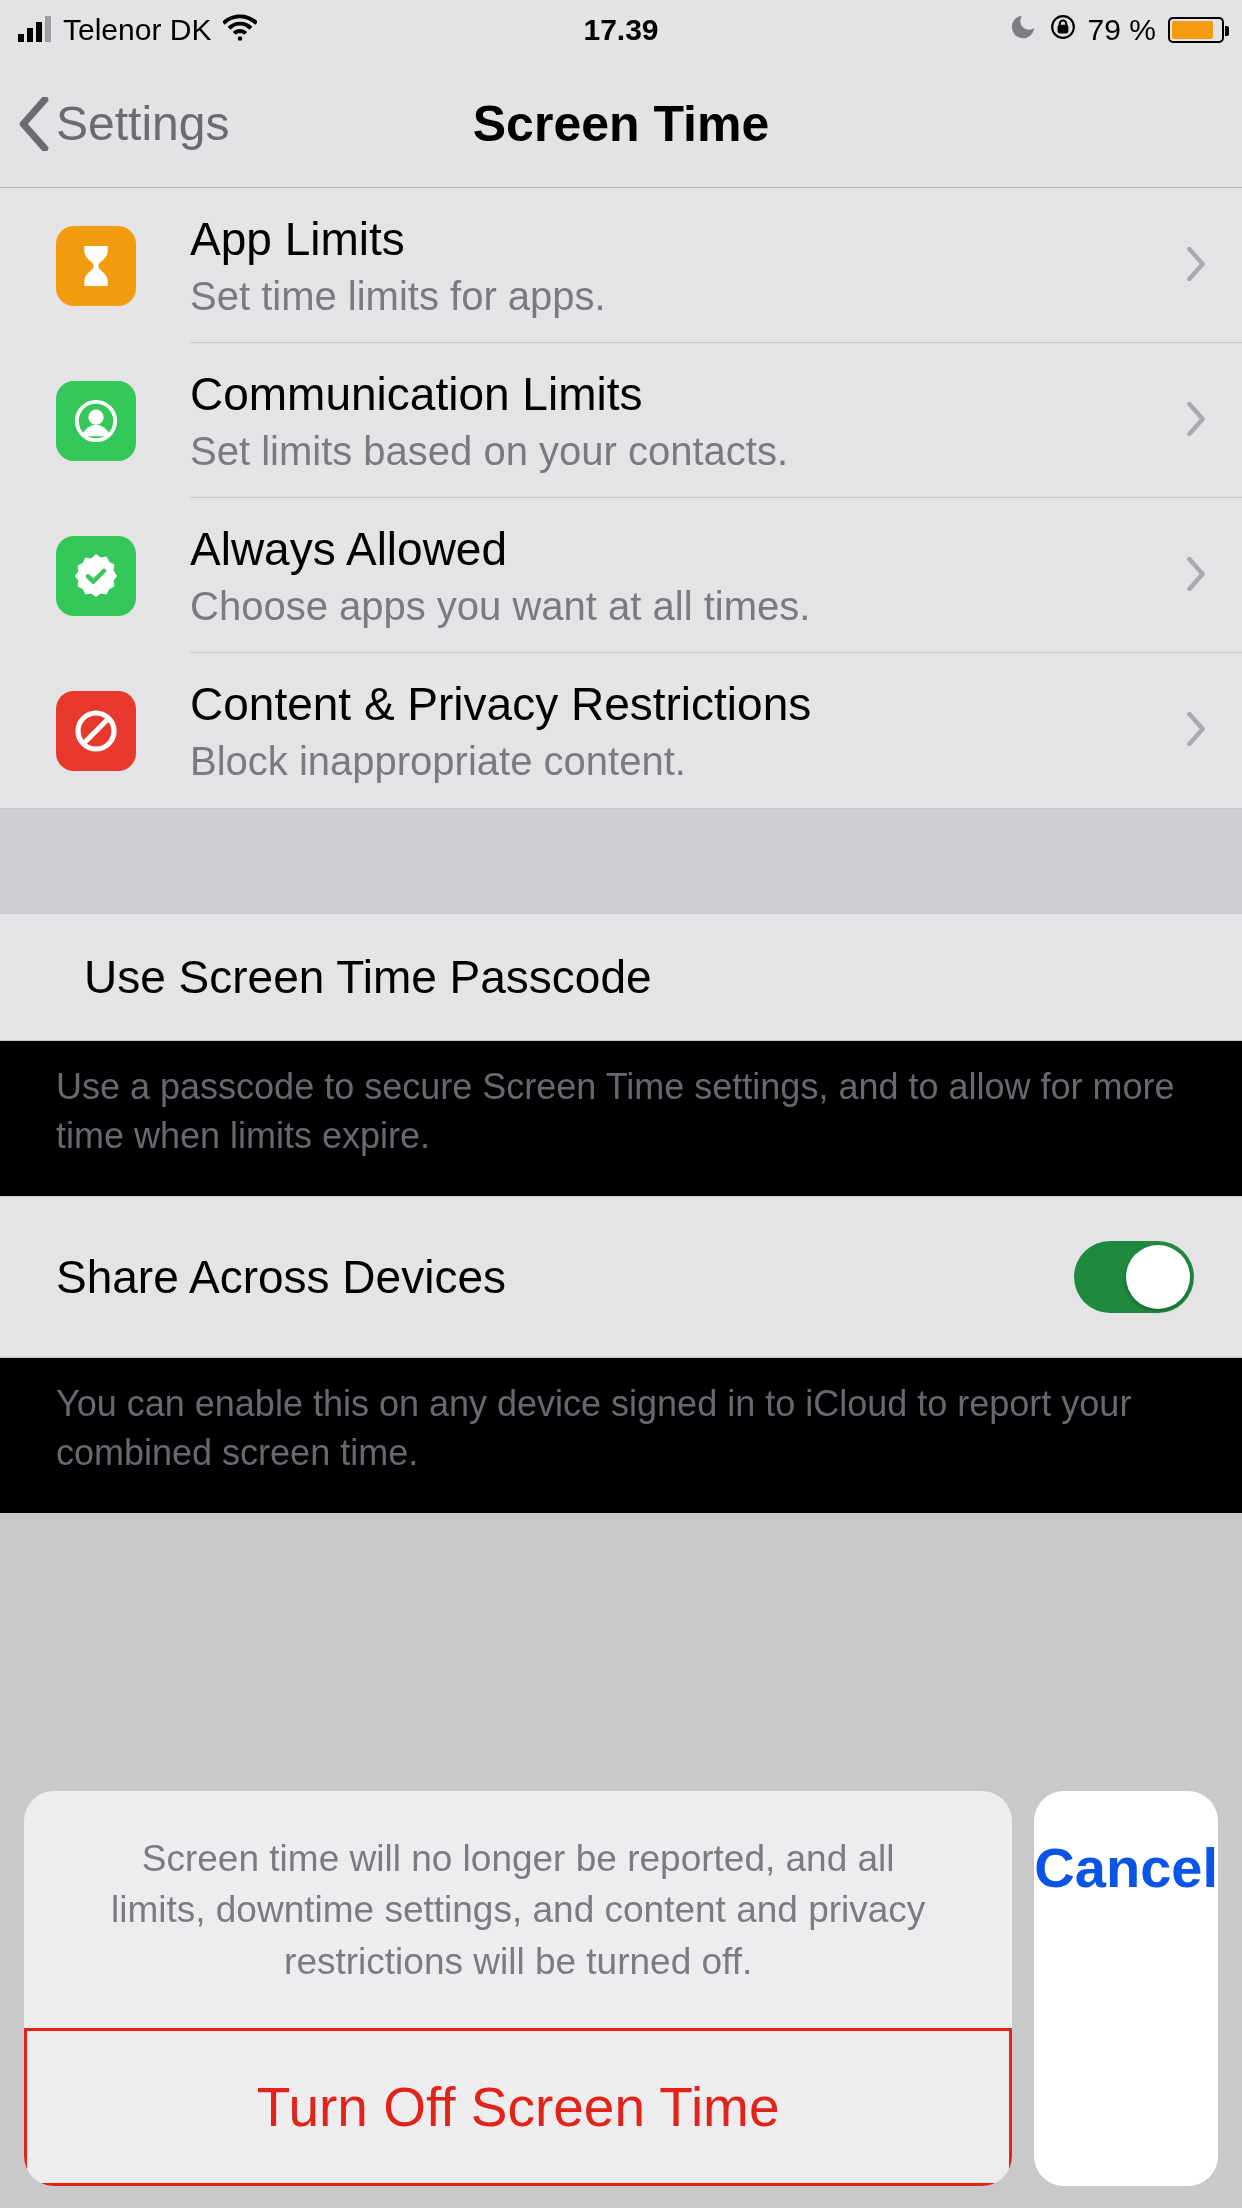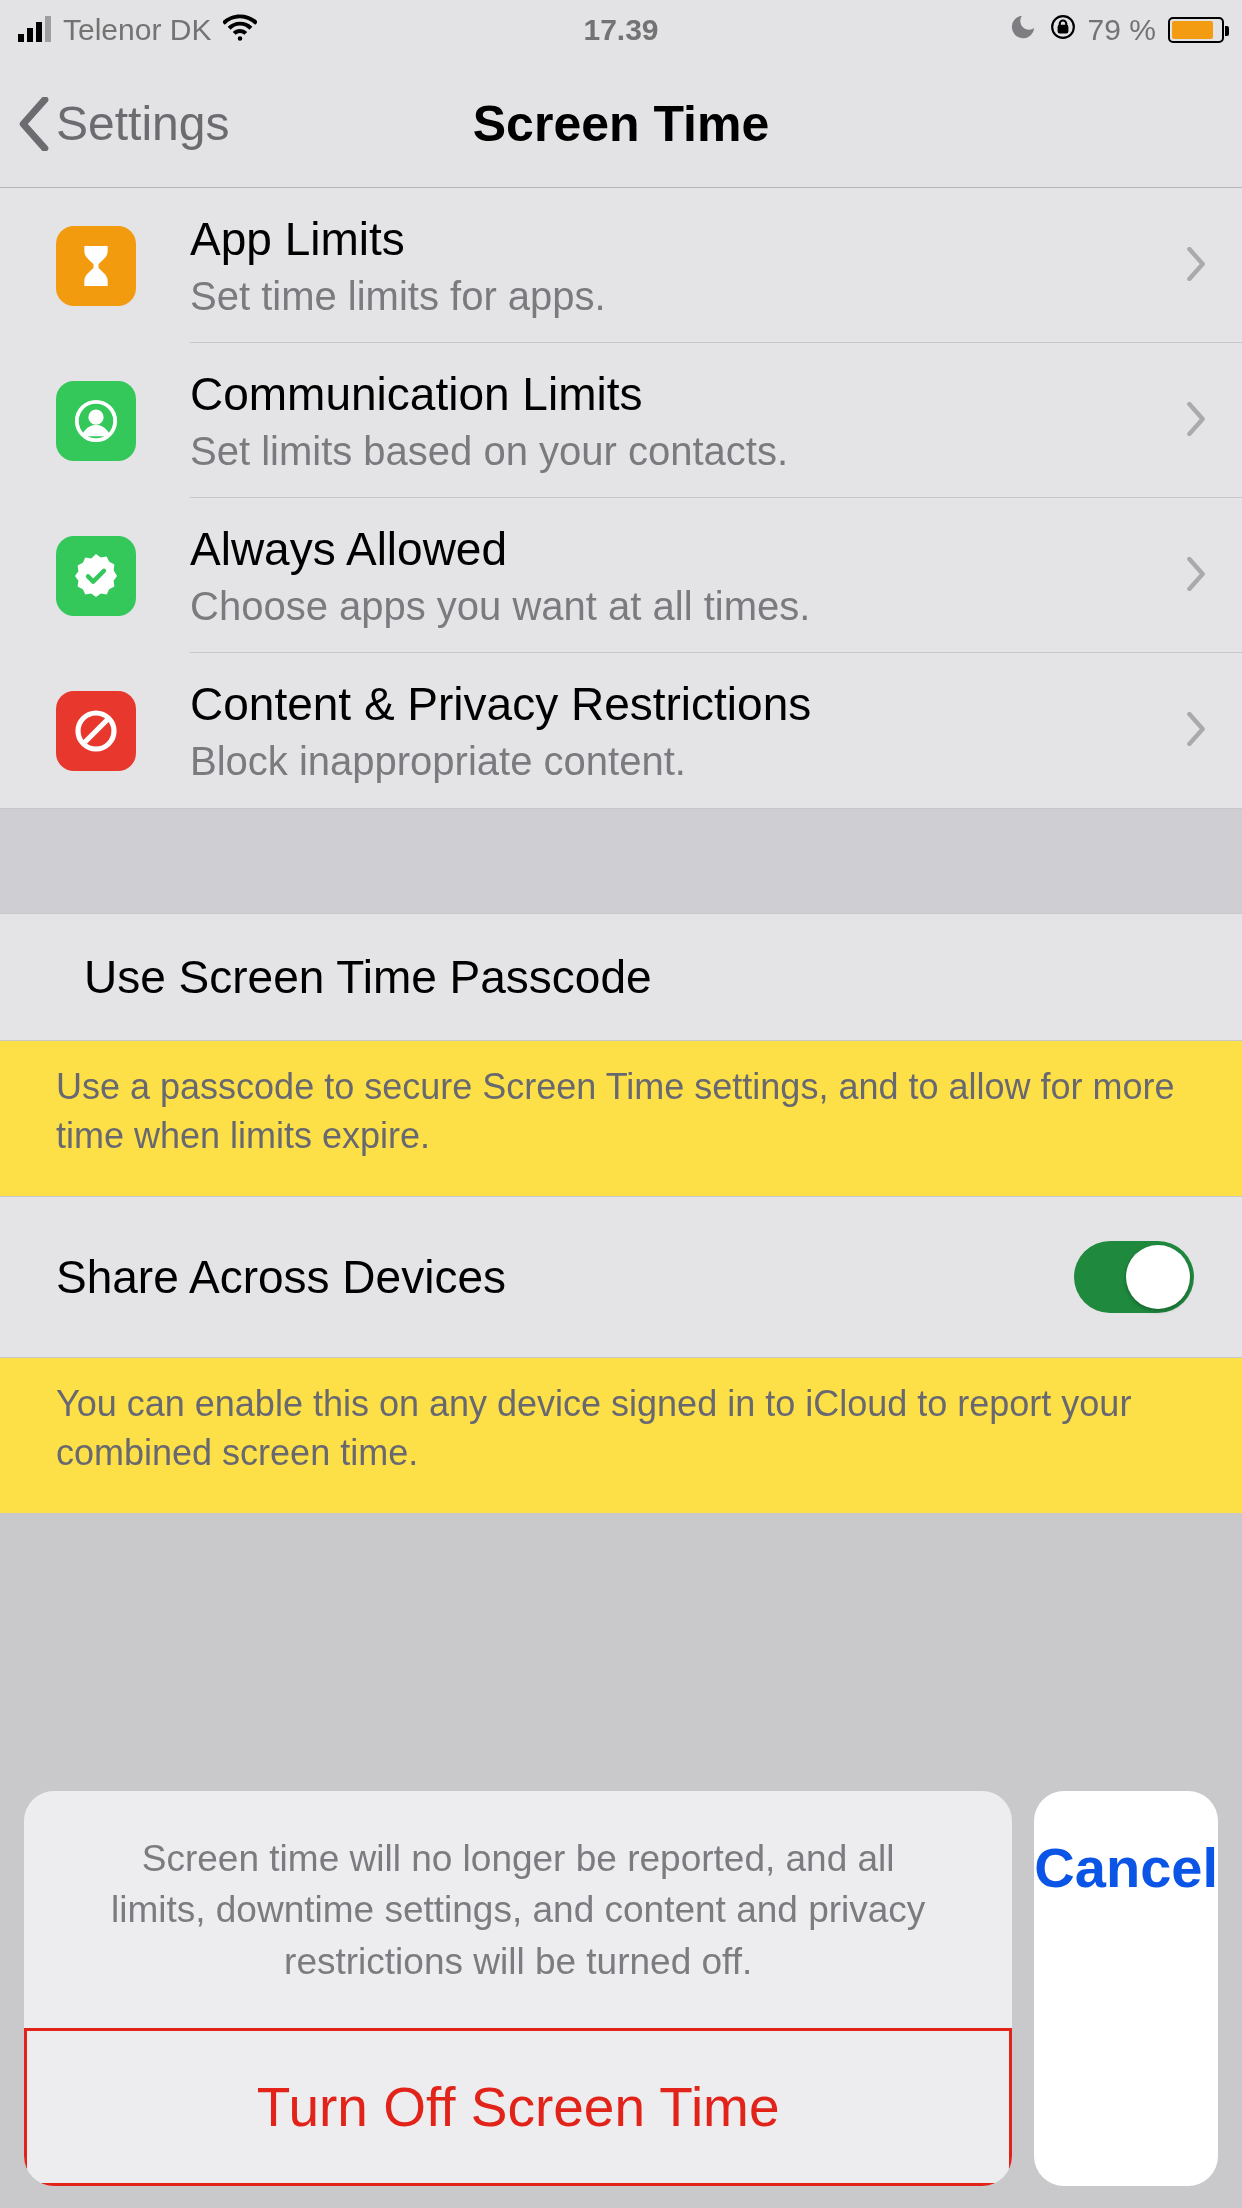--- a/index.html
+++ b/index.html
@@ -17,21 +17,21 @@
   .status-bar {
     position: absolute;
     top: 0; left: 0; right: 0;
     height: 60px;
     background: #e3e3e6;
     display: flex;
     align-items: center;
     justify-content: space-between;
     padding: 0 18px;
     font-size: 30px;
-    color: #737373;
+    color: #000000;
   }
   .sb-left, .sb-right { display: flex; align-items: center; gap: 12px; }
   .sb-center { position: absolute; left: 50%; transform: translateX(-50%); font-weight: 600; font-size: 30px; }
   .signal { display: flex; align-items: flex-end; gap: 3px; height: 24px;}
   .signal span { width: 6px; background:#000; display:inline-block;}
   .signal span:nth-child(1){height:8px;}
   .signal span:nth-child(2){height:14px;}
   .signal span:nth-child(3){height:20px;}
   .signal span:nth-child(4){height:26px; background:#9d9da2;}
   .wifi svg{ width:34px; height:34px;}
@@ -97,21 +97,21 @@
   .spacer{height:104px;background:#cfcfd3;}
 
   .row.plain{
     padding:36px 84px;
     align-items:flex-end;
   }
   .row.plain .title{font-size:46px;}
   .link-blue{color:#0a60ff;}
 
   .footer-text{
-    background:#fde047;
+    background:#000000;
     padding:22px 56px 36px 56px;
     font-size:36px;
     color:#686870;
     line-height:1.35;
   }
 
   .row.toggle{
     padding:44px 48px 44px 56px;
     display:flex;align-items:center;justify-content:space-between;
   }

